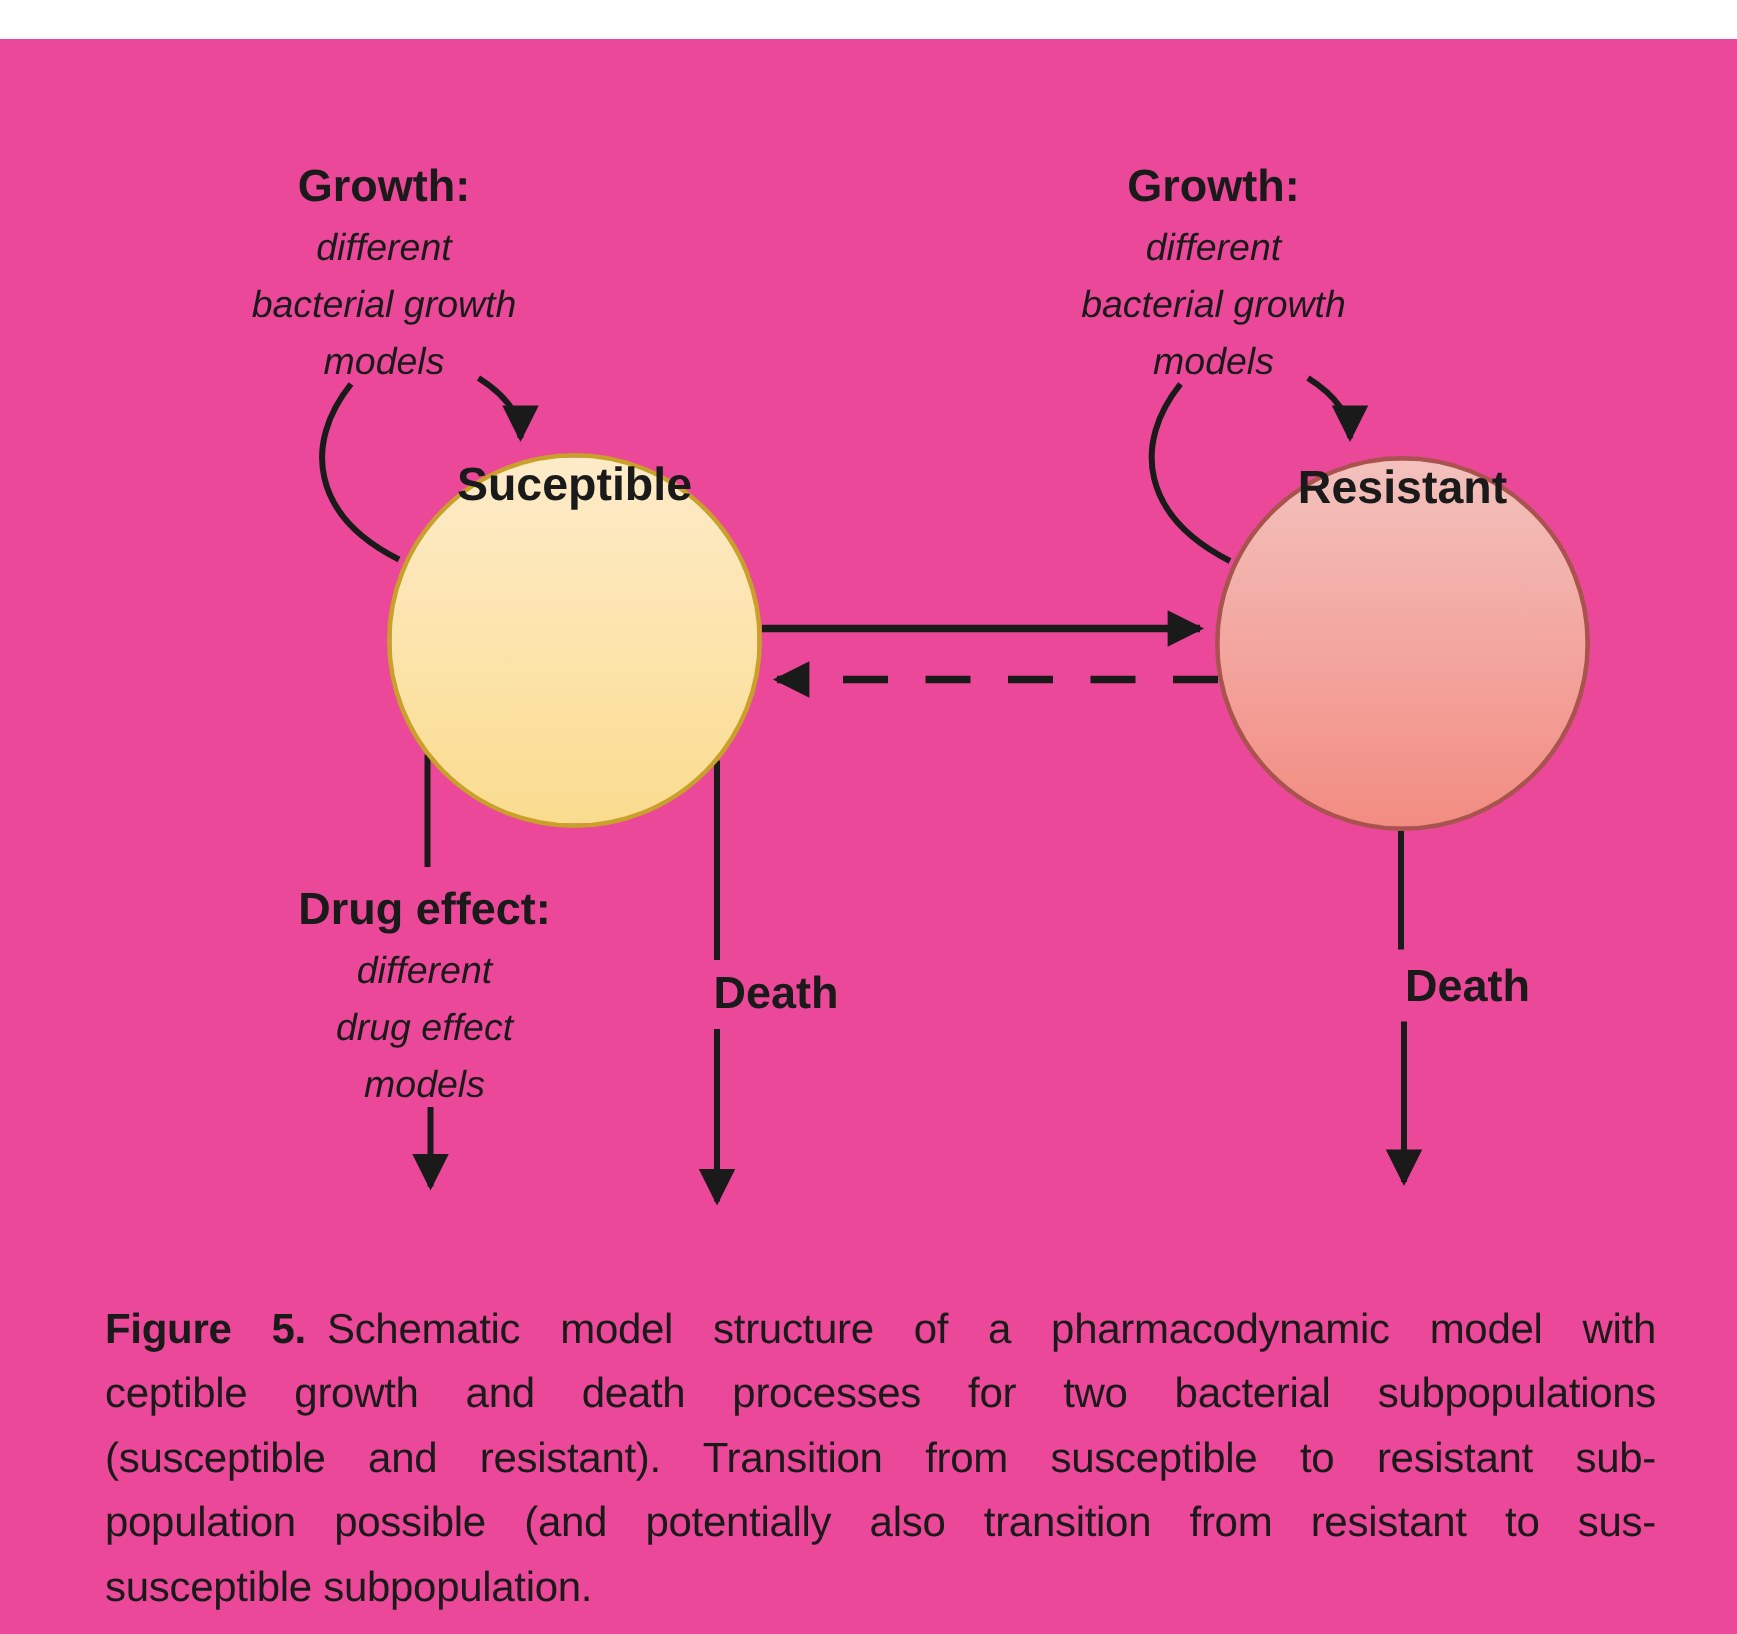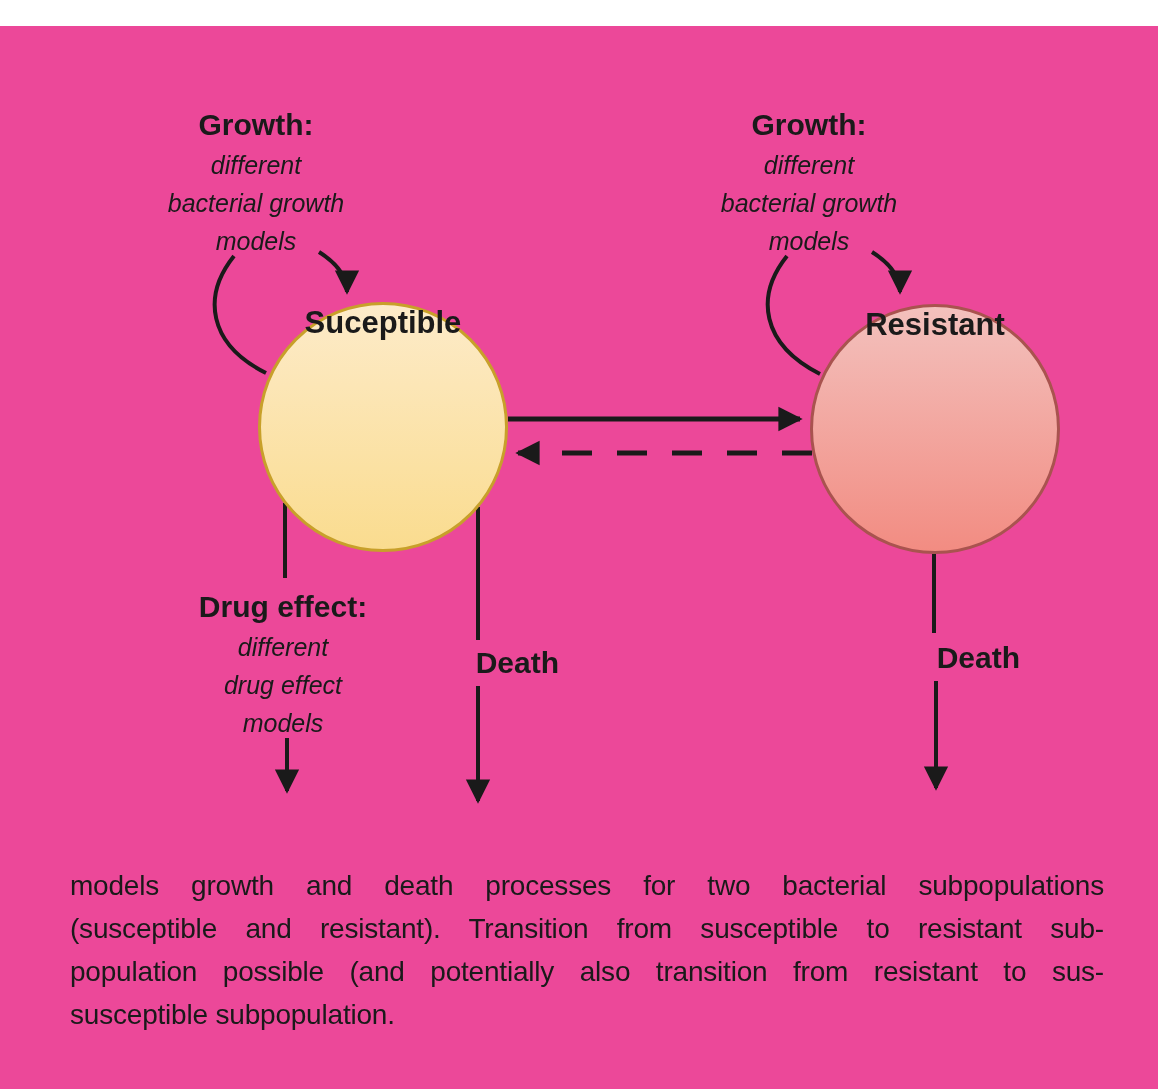--- a/index.html
+++ b/index.html
@@ -111,19 +111,22 @@
     <div class="hd">Drug effect:</div>
     <div class="sub">different</div>
     <div class="sub">drug effect</div>
     <div class="sub">models</div>
   </div>
 
   <div class="death" style="left:389px;top:620px;">Death</div>
   <div class="death" style="left:850px;top:615px;">Death</div>
 
   <div class="caption">
-    <div class="cap-line">models growth and death processes for two bacterial subpopulations</div>
+    <div class="cap-line">
+      <span class="cap-fig">Figure 5.</span><span>Schematic model structure of a pharmacodynamic model with</span>
+    </div>
+    <div class="cap-line">ceptible growth and death processes for two bacterial subpopulations</div>
     <div class="cap-line">(susceptible and resistant). Transition from susceptible to resistant sub-</div>
     <div class="cap-line">population possible (and potentially also transition from resistant to sus-</div>
     <div class="cap-line last">susceptible subpopulation.</div>
   </div>
 
 </div>
 
 </body></html>

